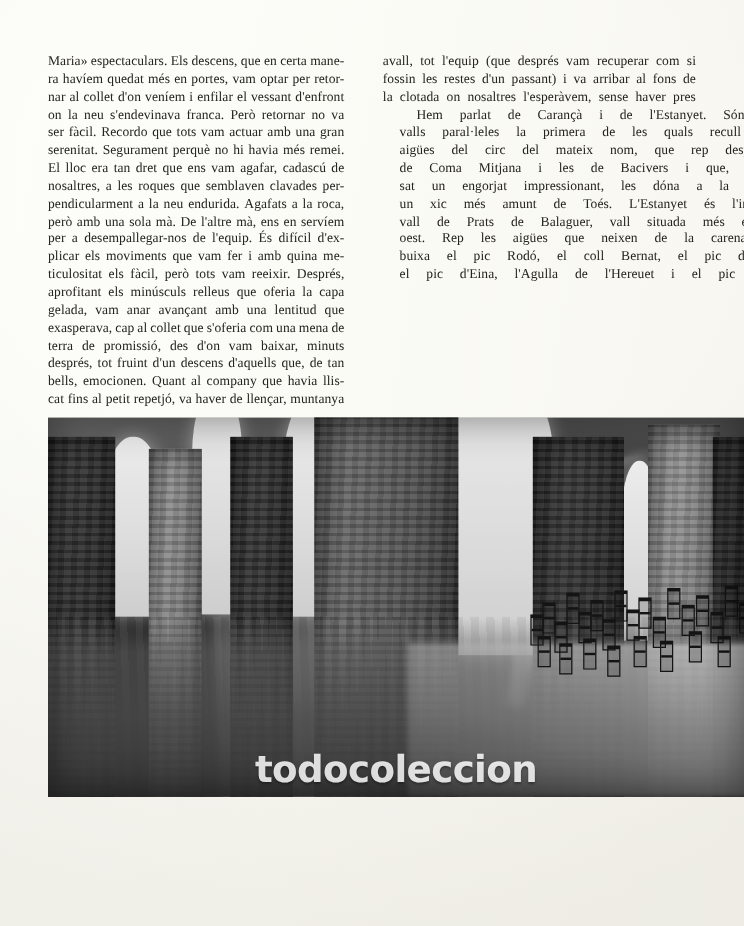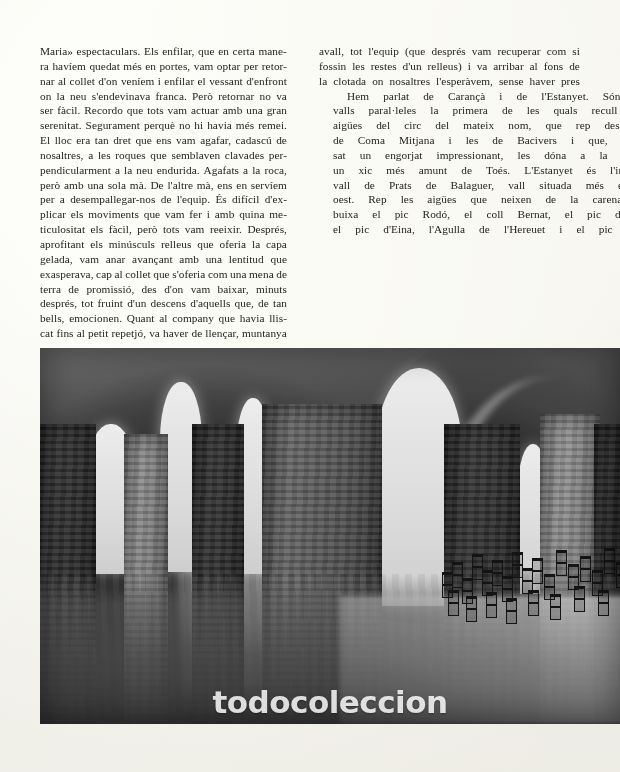--- a/index.html
+++ b/index.html
@@ -90,21 +90,21 @@
     text-indent: 16px;
     letter-spacing: .15px;
   }
 
   
   #photo {
     position: absolute;
     left: 40px;
     top: 348px;
     width: 580px;
-    height: 376px;
+    height: 316px;
     overflow: hidden;
     background: #8b5cf6;
     filter: grayscale(1) contrast(1.06);
   }
   #photo .ph-layer { position: absolute; inset: 0; }
 
   
   .ph-base {
     background:
       linear-gradient(175deg, #6d6d68 0%, #50504b 18%, #3a3a36 48%, #2e2e2b 100%);
@@ -262,21 +262,21 @@
   <div id="paper-tone"></div>
 
   <div id="text-area">
 
     <div class="col">
       <div class="para">
         <div class="jline">
             <span>Maria»</span>
             <span>espectaculars.</span>
             <span>Els</span>
-            <span>enfilar,</span>
+            <span>descens,</span>
             <span>que</span>
             <span>en</span>
             <span>certa</span>
             <span>mane-</span>
           </div>
         <div class="jline">
             <span>ra</span>
             <span>havíem</span>
             <span>quedat</span>
             <span>més</span>
@@ -500,21 +500,21 @@
             <span>vam</span>
             <span>recuperar</span>
             <span>com</span>
             <span>si</span>
           </div>
         <div class="jline">
             <span>fossin</span>
             <span>les</span>
             <span>restes</span>
             <span>d'un</span>
-            <span>relleus)</span>
+            <span>passant)</span>
             <span>i</span>
             <span>va</span>
             <span>arribar</span>
             <span>al</span>
             <span>fons</span>
             <span>de</span>
           </div>
         <div class="jline">
             <span>la</span>
             <span>clotada</span>

